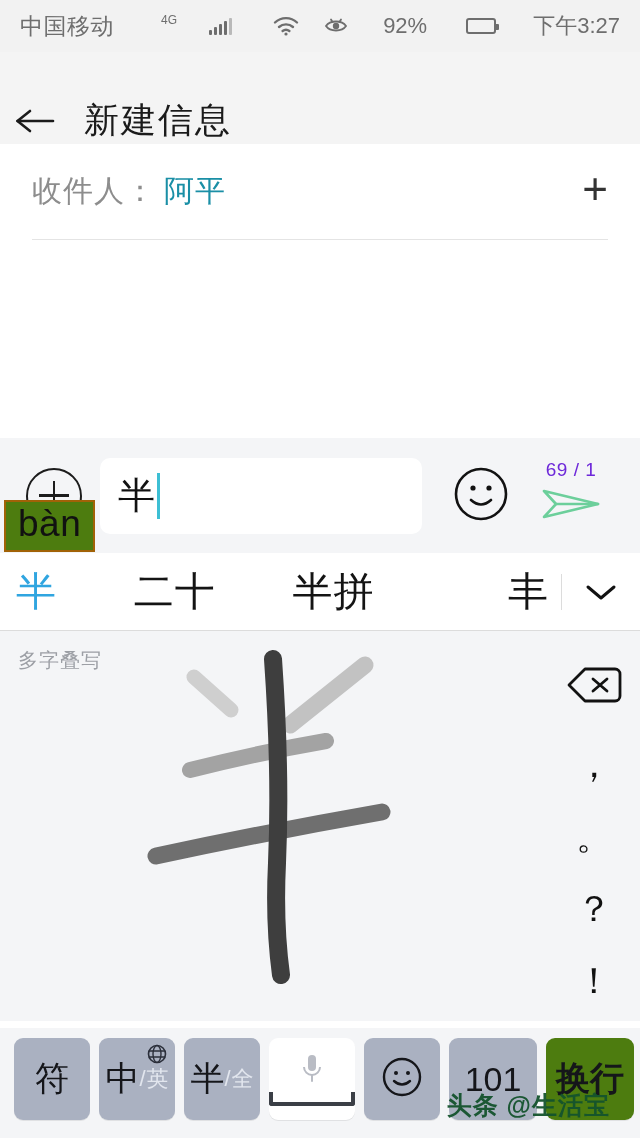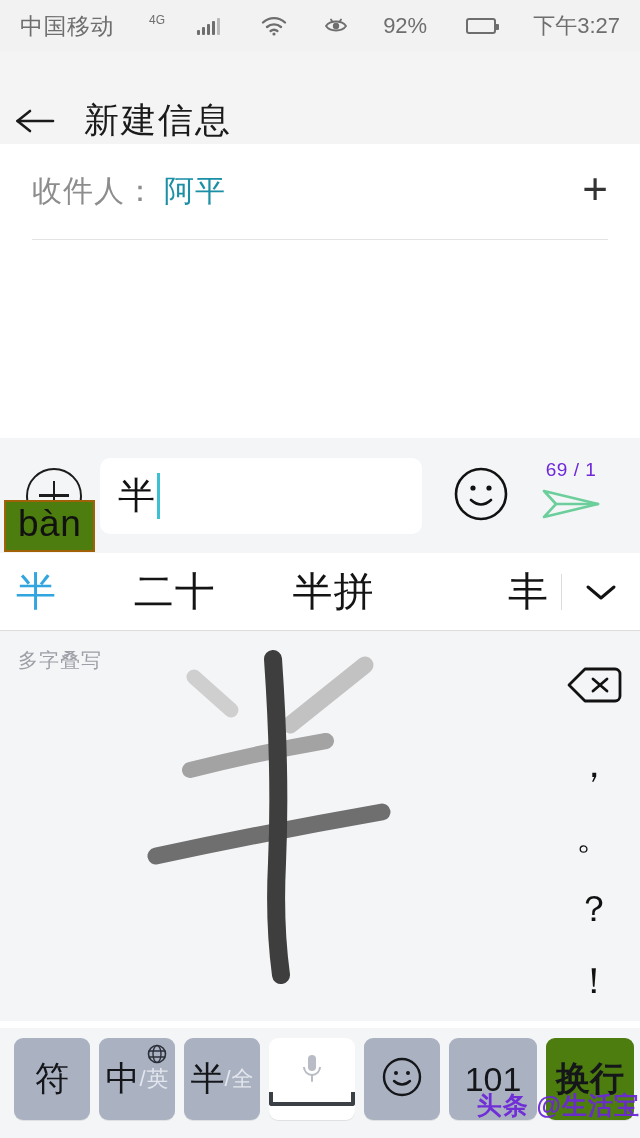--- a/index.html
+++ b/index.html
@@ -14,21 +14,21 @@
   .screen { position:relative; width:640px; height:1138px; }
 
   
   .status-bar{
     height:52px; background:#f2f2f2;
     display:flex; align-items:center; justify-content:space-between;
     padding:0 20px; color:#6b6b6b;
   }
   .status-left, .status-right{ display:flex; align-items:center;gap:30px; }
   .carrier{ font-size:23px; letter-spacing:.5px; color:#6e6e6e; }
-  .net-type{ font-size:12px; vertical-align:super; margin-left:5px; color:#6e6e6e; position:relative; top:-6px; }
+  .net-type{ font-size:12px; vertical-align:super; margin-left:17px; color:#6e6e6e; position:relative; top:-6px; }
   .sig-bars{ display:flex; align-items:flex-end; gap:2px; margin-left:2px; height:18px; }
   .sig-bars i{ display:block; width:3px; background:#6e6e6e; border-radius:1px; }
   .sig-bars i:nth-child(1){height:5px}
   .sig-bars i:nth-child(2){height:8px}
   .sig-bars i:nth-child(3){height:11px}
   .sig-bars i:nth-child(4){height:14px}
   .sig-bars i:nth-child(5){height:17px;background:#b9b9b9}
   .wifi-ico{ margin-left:11px; display:flex; align-items:center; }
   .eye-ico{ margin-right:5px; display:flex; align-items:center; }
   .battery-pct{ font-size:22px; color:#6e6e6e; }
@@ -126,21 +126,21 @@
   .key-main{ font-size:34px; color:#15161a; letter-spacing:0; }
   .key-sub{ font-size:22px; color:#e2e6ee; margin-left:1px; }
   .key-slash{ font-size:22px; color:#e2e6ee; }
   .globe-badge{ position:absolute; top:5px; right:7px; }
   .key.space{ background:#ffffff; flex:1 1 auto; width:auto; }
   .space-inner{ display:flex; flex-direction:column; align-items:center; justify-content:center; gap:2px; }
   .space-bar-glyph{ width:86px; height:14px; border:4px solid #3b3f46; border-top:none; border-radius:0 0 3px 3px; }
   .key.wide{ width:88px; }
 
   .watermark{
-    position:absolute; right:0; bottom:16px; font-size:25px; color:#6d28d9;
+    position:absolute; right:30px; bottom:16px; font-size:25px; color:#14532d;
     letter-spacing:1px; z-index:60; font-weight:bold; opacity:.95;
   }
 </style>
 </head>
 <body>
 
 <div class="screen">
 
   <div class="status-bar">
     <div class="status-left">

